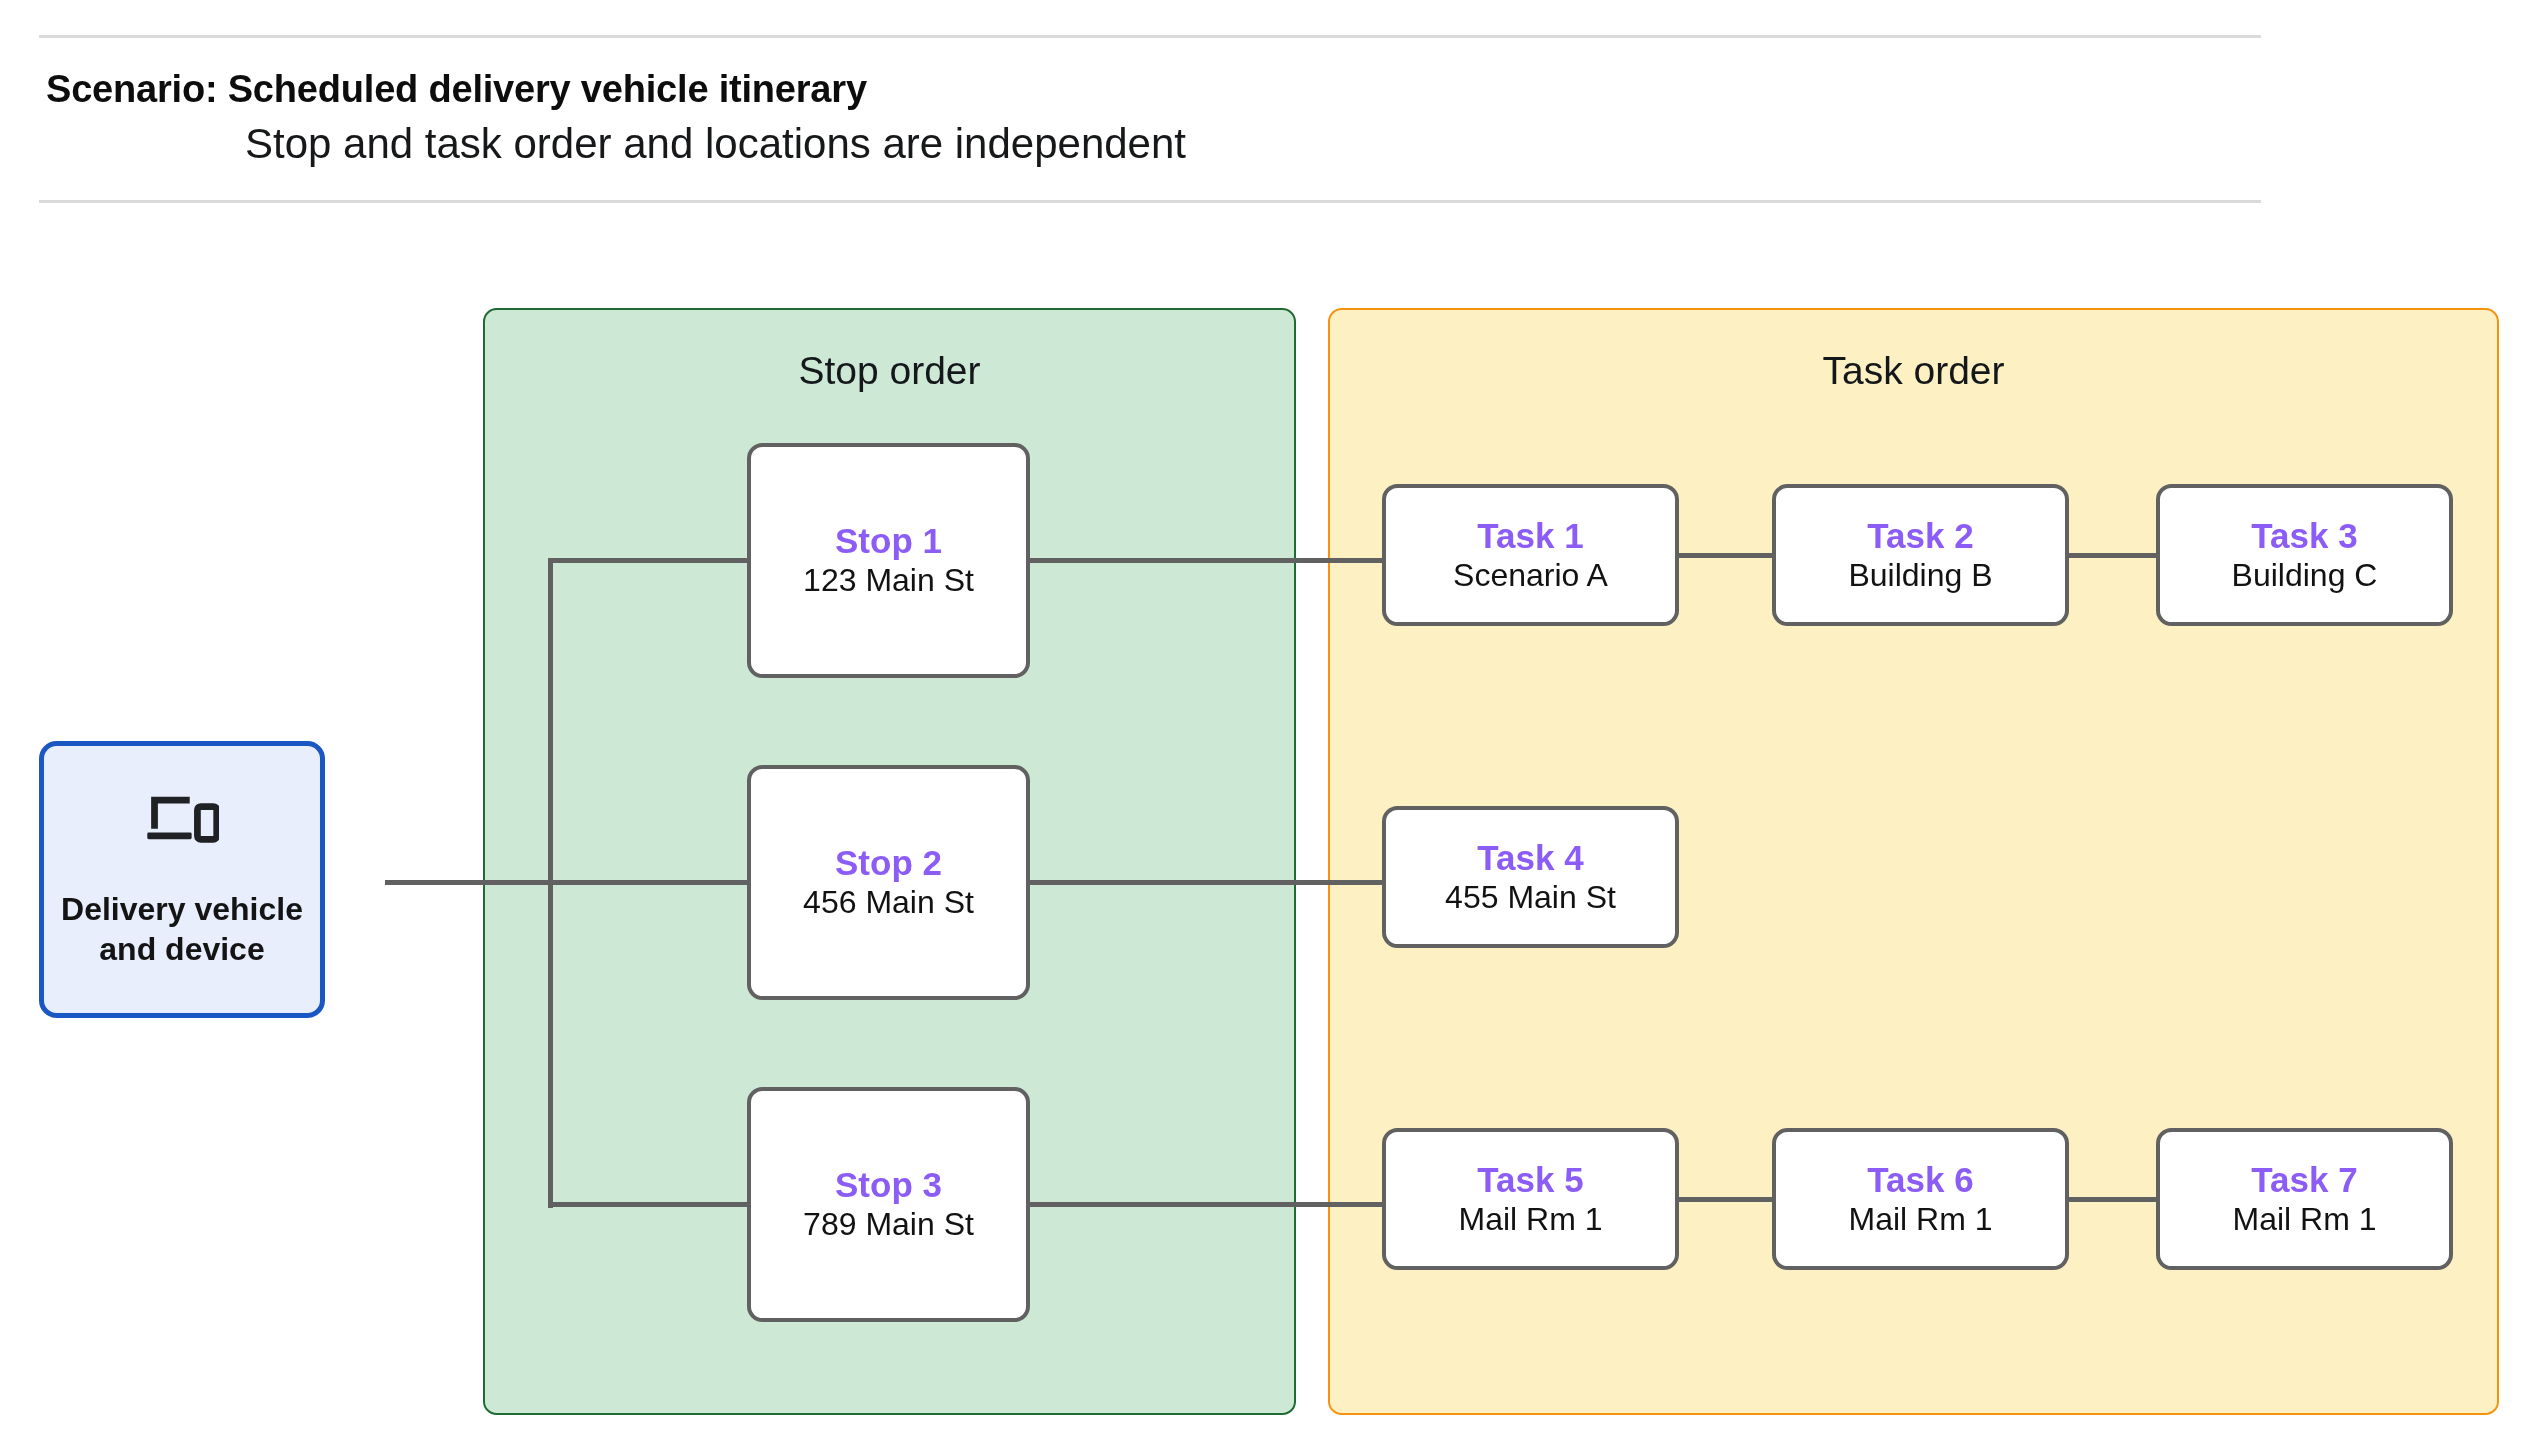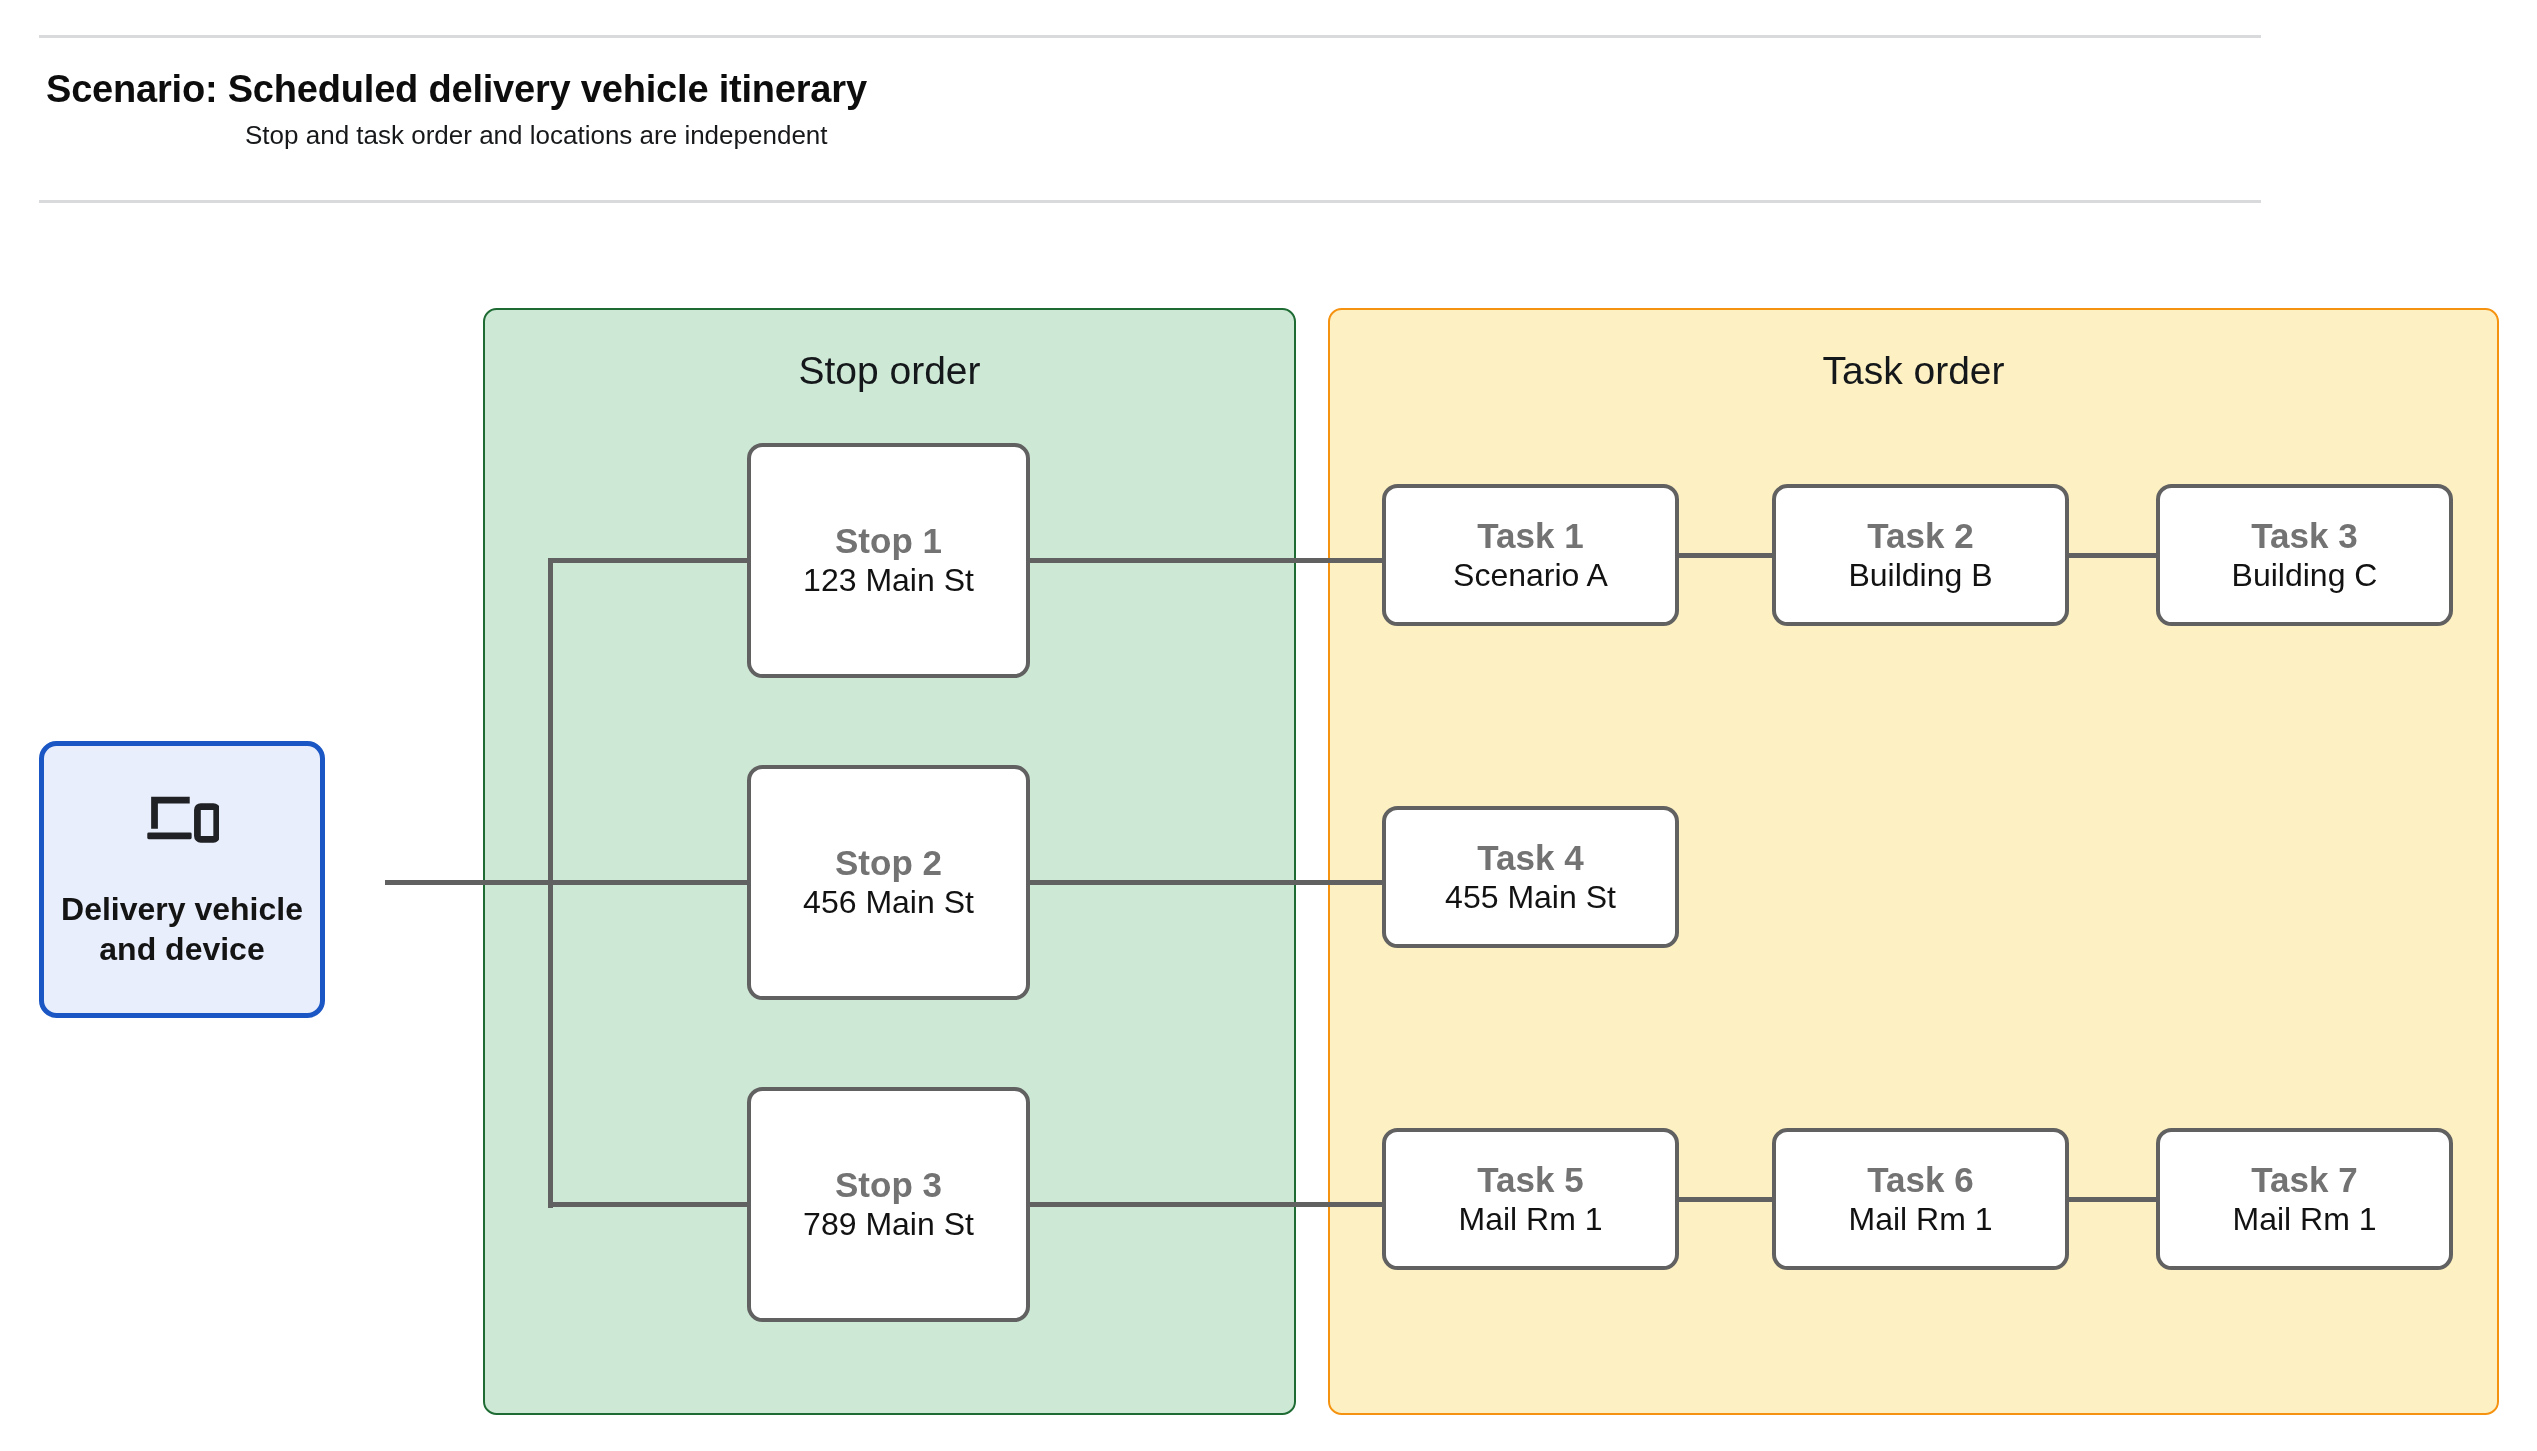--- a/index.html
+++ b/index.html
@@ -34,21 +34,21 @@
     font-size: 38px;
     font-weight: bold;
     color: #0d0d0d;
     letter-spacing: -0.2px;
     white-space: nowrap;
   }
   #page-subtitle {
     position: absolute;
     left: 245px;
     top: 120px;
-    font-size: 26px;
+    font-size: 42px;
     font-weight: normal;
     color: #16181a;
     white-space: nowrap;
   }
 
   
   .panel {
     position: absolute;
     top: 308px;
     height: 1107px;
@@ -86,21 +86,21 @@
     border-radius: 15.5px;
     display: flex;
     flex-direction: column;
     align-items: center;
     justify-content: center;
     z-index: 5;
   }
   .node-title {
     font-size: 35px;
     font-weight: bold;
-    color: #737373;
+    color: #8b5cf6;
     line-height: 1.12;
   }
   .node-sub {
     font-size: 32px;
     font-weight: normal;
     color: #121212;
     line-height: 1.18;
     margin-top: 2px;
   }
 

